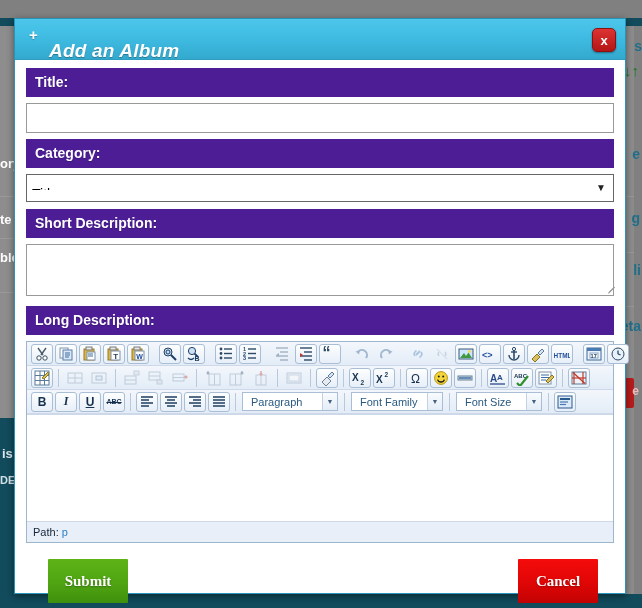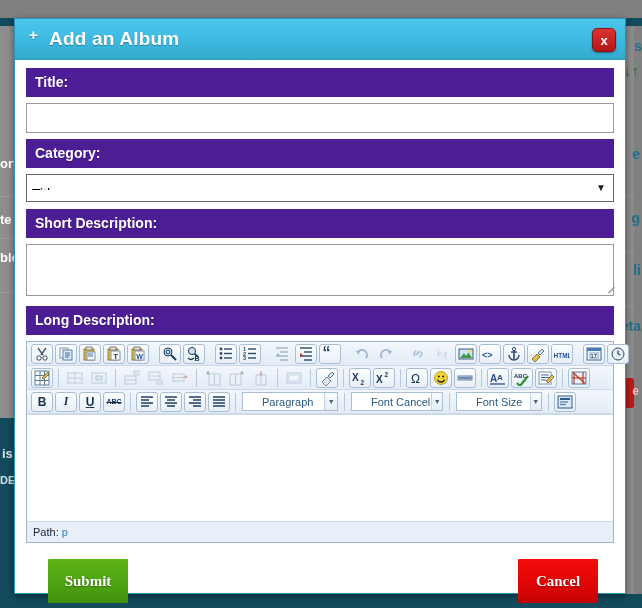--- a/index.html
+++ b/index.html
@@ -36,22 +36,22 @@
     height:40px;
     background:linear-gradient(to bottom,#4cc6ea 0%,#3fbbe2 48%,#33a9ce 100%);
     position:relative;
     border-bottom:1px solid #2f9cc2;
   }
   #modal-header .plus{
     position:absolute;left:14px;top:7px;color:#ffffff;font-size:15px;font-weight:bold;
     text-shadow:0 1px 1px rgba(0,0,0,.25);
   }
   #modal-header .title{
-    position:absolute;left:34px;top:9px;color:#ffffff;font-size:19px;font-weight:bold;
-    text-shadow:0 1px 1px rgba(0,0,0,.3);letter-spacing:.2px;
+    position:absolute;left:34px;top:21px;color:#ffffff;font-size:19px;font-weight:bold;
+    text-shadow:0 1px 1px rgba(0,0,0,.3);letter-spacing:.2px;font-style:italic;
   }
   #close-btn{
     position:absolute;right:9px;top:9px;width:22px;height:22px;
     background:linear-gradient(to bottom,#d33 0%,#b41515 100%);
     border-radius:5px;border:1px solid #8d1010;
     color:#fff;font-size:13px;font-weight:bold;
     display:flex;align-items:center;justify-content:center;
     box-shadow:0 1px 2px rgba(0,0,0,.4);
     cursor:pointer;
   }
@@ -113,21 +113,21 @@
   }
   .tbtn.framed{border-color:#a9bdd4;background:linear-gradient(to bottom,#fdfefe,#e7eff8);}
   .tbtn.dis{opacity:.38;cursor:default;}
   .tbtn svg{display:block;}
   .tcombo{
     height:19px;margin:0 2px;
     border:1px solid #a9bdd4;background:#ffffff;
     display:flex;align-items:center;
     font-size:11px;color:#2a5a80;cursor:pointer;box-sizing:border-box;
   }
-  .tcombo .lbl{padding:0 19px;white-space:nowrap;overflow:hidden;}
+  .tcombo .lbl{padding:0 8px;white-space:nowrap;overflow:hidden;}
   .tcombo .arw{
     width:14px;height:17px;margin-left:auto;
     border-left:1px solid #c2d2e4;
     background:linear-gradient(to bottom,#f8fbfe,#e4edf7);
     display:flex;align-items:center;justify-content:center;font-size:7px;color:#46607c;
   }
   #edit-area{background:#ffffff;height:106px;border-top:1px solid #cdd9e8;}
   #edit-status{
     background:#e8eff8;border-top:1px solid #cdd9e8;
     font-size:11px;color:#16243a;padding:4px 6px;
@@ -644,21 +644,21 @@
               </svg>
             </div>
           </div>
           <div class="tsep"></div>
           <div class="tcombo" style="width: 96px;">
             <span class="lbl">Paragraph</span>
             <span class="arw">▼</span>
           </div>
           <div class="tsep"></div>
           <div class="tcombo" style="width: 92px;">
-            <span class="lbl">Font Cancel</span>
+            <span class="lbl">Font Family</span>
             <span class="arw">▼</span>
           </div>
           <div class="tsep"></div>
           <div class="tcombo" style="width: 86px;">
             <span class="lbl">Font Size</span>
             <span class="arw">▼</span>
           </div>
           <div class="tsep"></div>
           <div class="tbtn framed" title="Toggle fullscreen mode">
             <svg width="16" height="16" viewBox="0 0 16 16">

